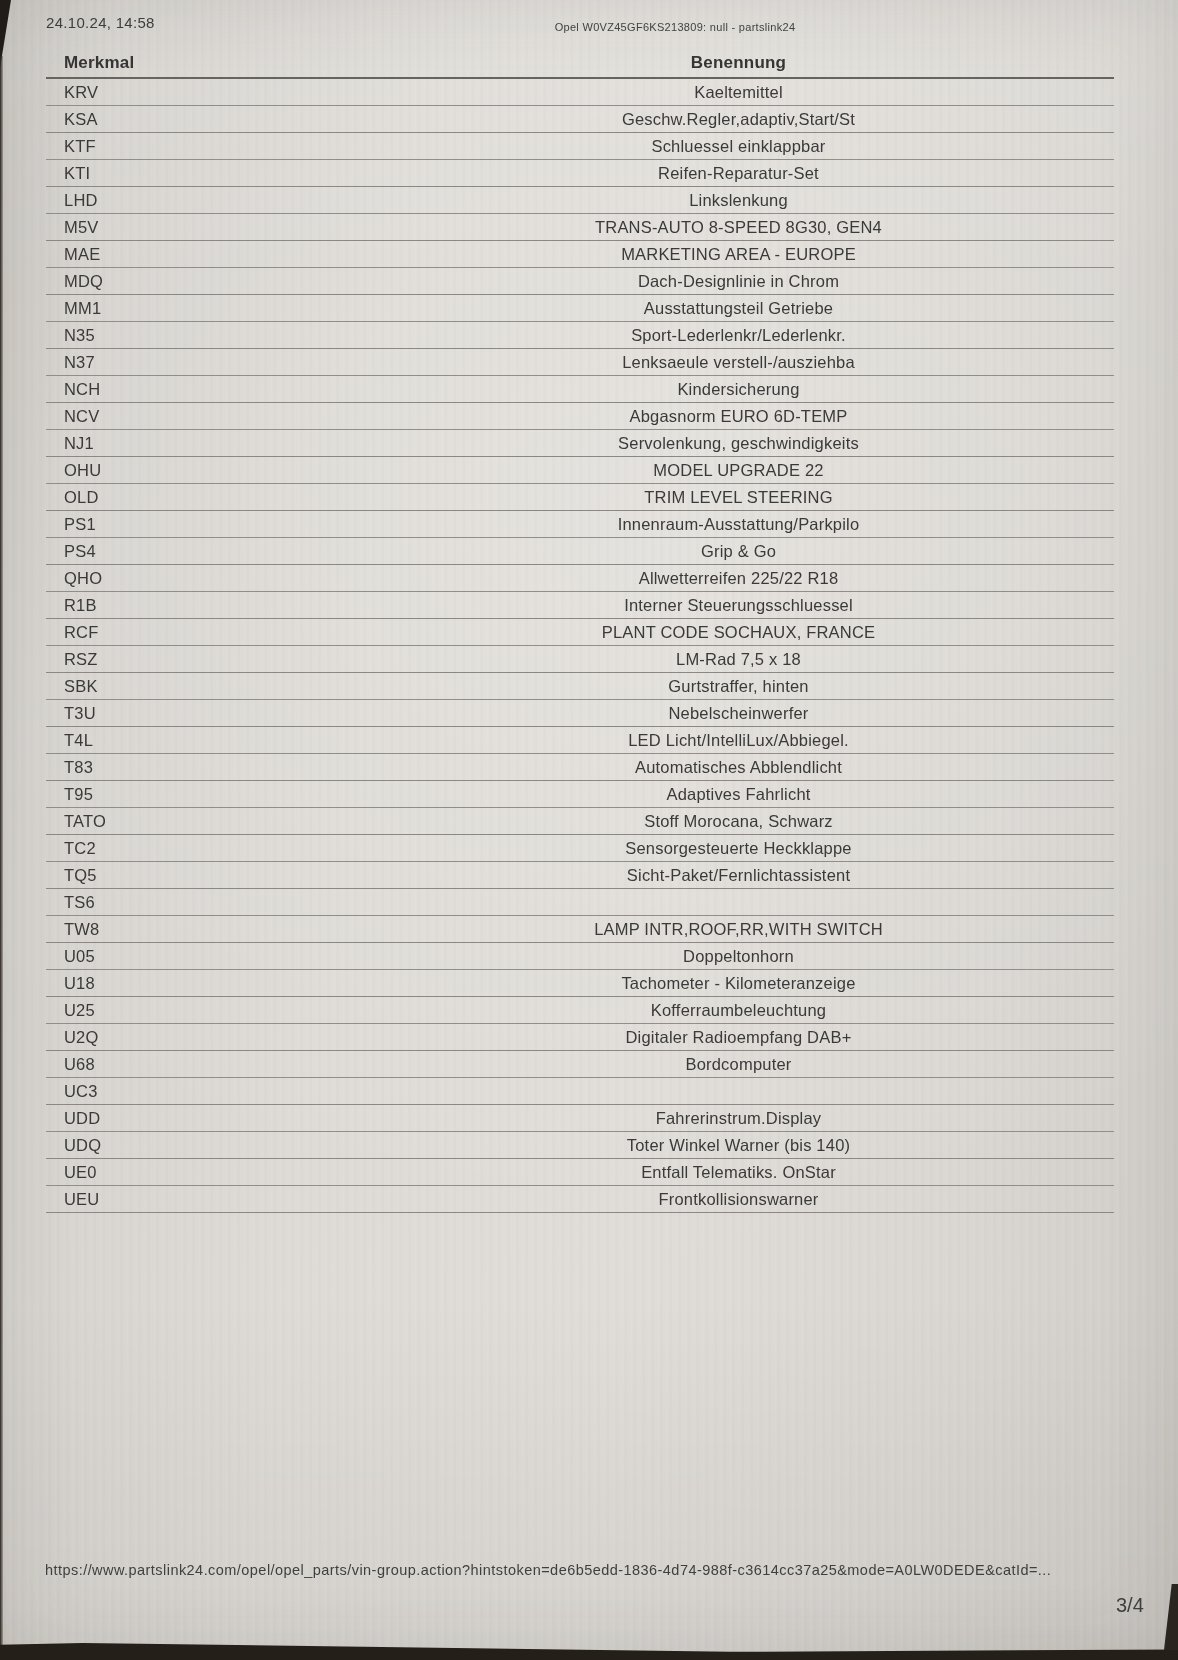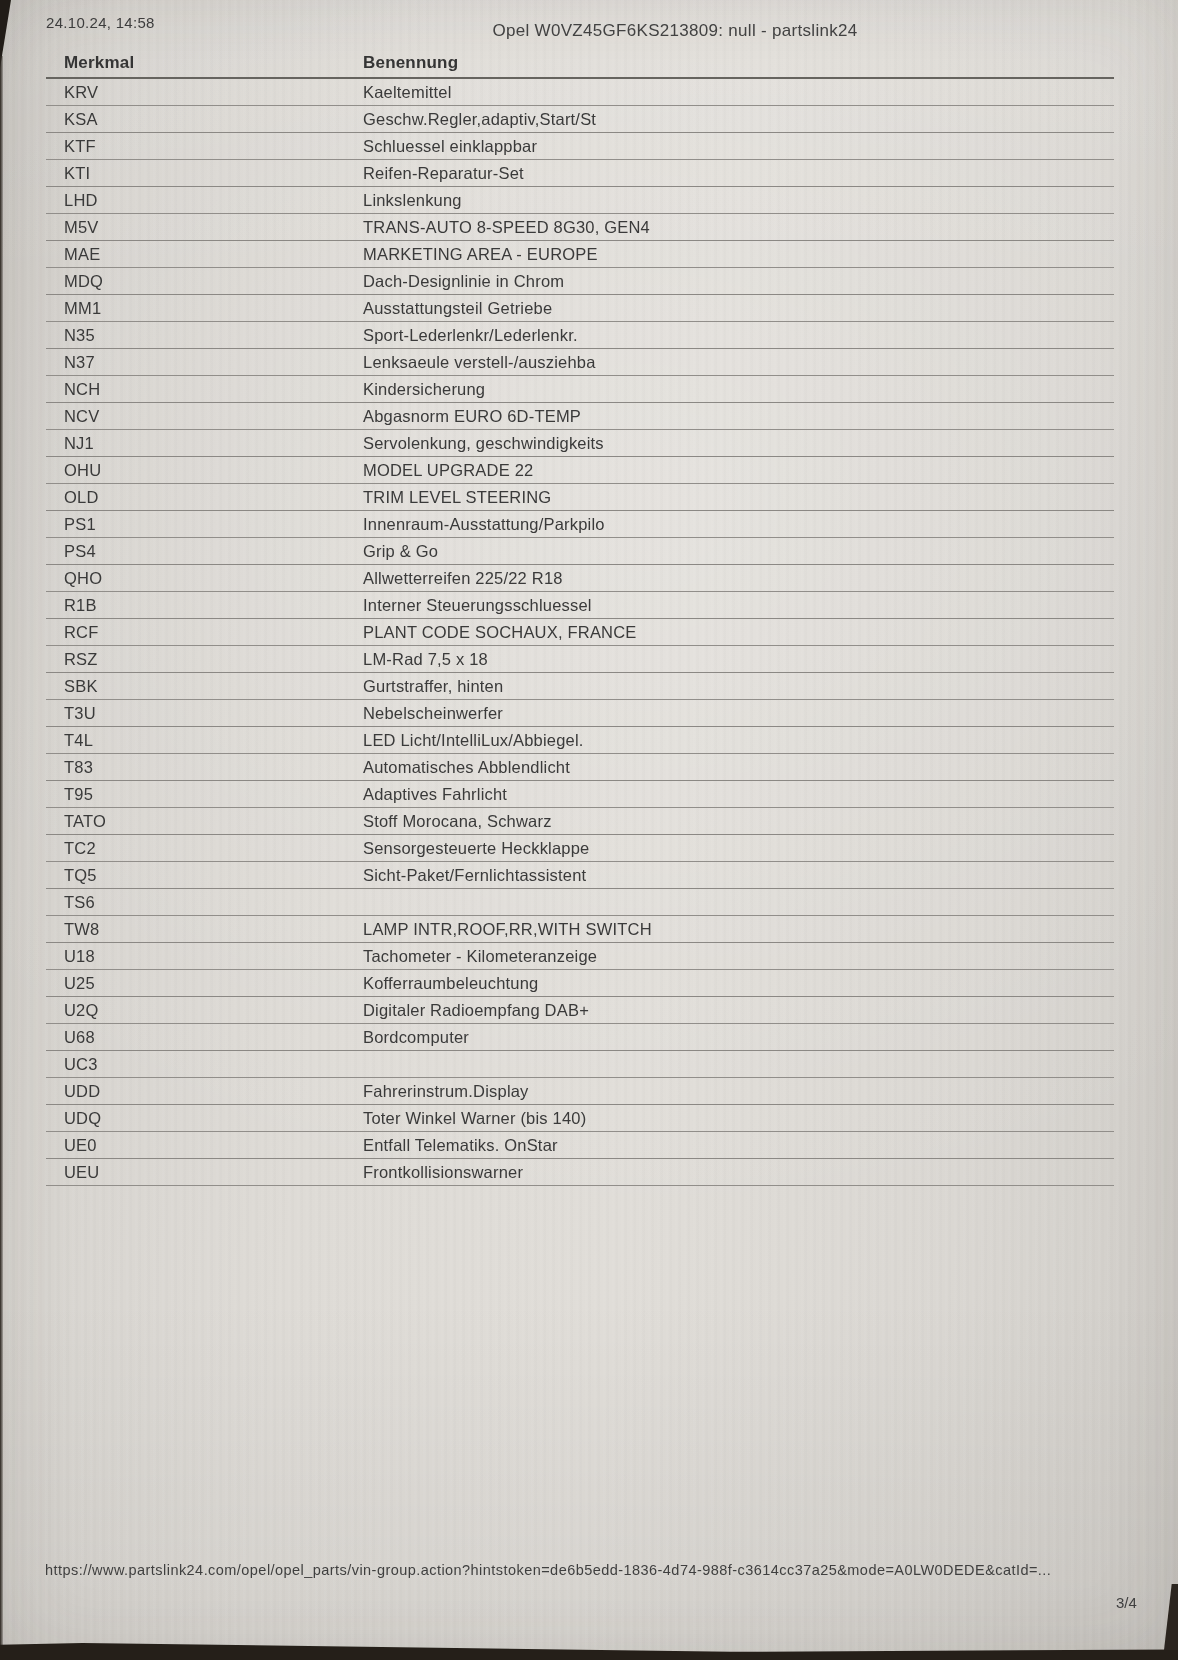--- a/index.html
+++ b/index.html
@@ -29,21 +29,21 @@
     position:absolute; inset:0; pointer-events:none;
     background:repeating-linear-gradient(90deg, rgba(255,255,255,0.035) 0 2px, rgba(0,0,0,0.012) 4px 6px, rgba(255,255,255,0) 6px 9px);
   }
   .datetime{
     position:absolute; left:46px; top:14px;
     font-size:15px; letter-spacing:0.3px; color:#3d3d3d;
   }
   .doc-title{
     position:absolute; left:0; right:0; top:21px;
     padding-left:172px; text-align:center;
-    font-size:17px; letter-spacing:0.3px; color:#424242;
+    font-size:11px; letter-spacing:0.3px; color:#424242;
     white-space:nowrap;
   }
   .feature-table{
     position:absolute; left:46px; top:48px; width:1068px;
   }
   .thead{
     display:flex; align-items:center;
     height:31px;
     border-bottom:2px solid #66645f;
     font-weight:bold; font-size:17px; color:#353535;
@@ -52,29 +52,29 @@
   .row{
     display:flex; align-items:center;
     height:27px;
     border-bottom:1px solid var(--line);
     font-size:16.5px; color:var(--ink);
     letter-spacing:0.2px;
     white-space:nowrap;
   }
   .row:nth-child(odd){border-bottom-color:#918e8a;}
   .col-code{width:317px; padding-left:18px; flex:0 0 auto;}
-  .col-name{flex:1 1 auto;}
+  .col-name{flex:1 1 auto;text-align:center;}
   .footer-url{
     position:absolute; left:45px; top:1562px; width:1030px;
     font-size:14.5px; letter-spacing:0.45px; color:#3f3f3f;
     white-space:nowrap; overflow:hidden;
   }
   .page-number{
     position:absolute; left:1116px; top:1594px;
-    font-size:15px; color:#3f3f3f;
+    font-size:20px; color:#3f3f3f;
   }
   
   .edge{position:absolute; background:var(--bg); pointer-events:none;}
   .edge-top-left{left:0; top:0; width:11px; height:68px;
     clip-path:polygon(0 0, 100% 0, 0 100%);}
   .edge-left{left:0; top:56px; width:3px; height:1596px;
     background:linear-gradient(90deg, #2a241e, rgba(42,36,30,0.25));}
   .edge-bottom{left:0; bottom:0; width:100%; height:17px;
     background:#251f19;
     clip-path:polygon(0 10%, 7% 0, 62% 52%, 100% 38%, 100% 100%, 0 100%);}
@@ -249,20 +249,24 @@
 
   <div class="row">
     <div class="col-code">TS6</div>
   </div>
 
   <div class="row">
     <div class="col-code">TW8</div>
     <div class="col-name">LAMP INTR,ROOF,RR,WITH SWITCH</div>
   </div>
 
+  <div class="row">
+    <div class="col-code">U05</div>
+    <div class="col-name">Doppeltonhorn</div>
+  </div>
 
   <div class="row">
     <div class="col-code">U18</div>
     <div class="col-name">Tachometer - Kilometeranzeige</div>
   </div>
 
   <div class="row">
     <div class="col-code">U25</div>
     <div class="col-name">Kofferraumbeleuchtung</div>
   </div>

